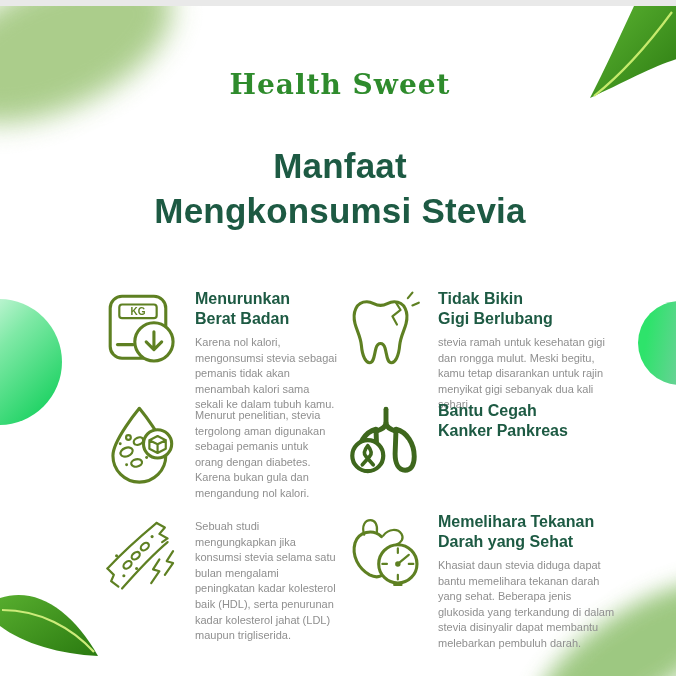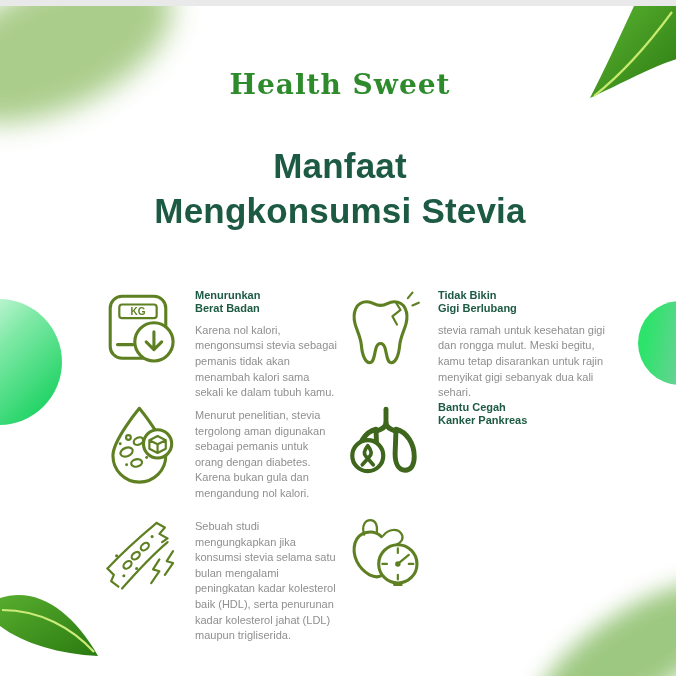--- a/index.html
+++ b/index.html
@@ -33,21 +33,21 @@
   
   .grid{
     position:absolute;left:102px;top:281px;width:560px;
     display:grid;grid-template-columns:243px 317px;grid-template-rows:112px 111px auto;
   }
   .benefit{display:flex;align-items:flex-start;}
   .icon-box{width:82px;height:86px;flex:0 0 82px;margin-right:11px;}
   .icon-box svg{width:100%;height:100%;}
   .btext{padding-top:2px;}
   .benefit-title{
-    margin:0;font-size:11px;line-height:1.22;font-weight:bold;
+    margin:0;font-size:16px;line-height:1.22;font-weight:bold;
     color:var(--heading-green,#1d5a43);white-space:pre-line;
   }
   .benefit-desc{
     margin:7px 0 0 0;font-size:11px;line-height:1.42;
     color:var(--body-gray,#8f8f8f);
   }
   .col-l .benefit-desc{max-width:142px;}
   .col-r .benefit-desc{max-width:178px;}
   
   .s{stroke:var(--icon-olive,#5e8022);fill:none;stroke-width:3.4;stroke-linecap:round;stroke-linejoin:round;}
@@ -197,16 +197,21 @@
           <path class="s" d="M40 27 C30 18 15 22 11 34 C7 48 15 62 27 69 C33 72 39 72 43 67"></path>
           <path class="s thin" d="M21 25 c-3 -10 1 -16 7 -16 c5 0 8 5 7 13"></path>
           <path class="s thin" d="M42 26 c6 -8 16 -8 20 -2 c3 5 0 10 -6 12"></path>
           <circle class="wf" cx="58" cy="57" r="21"></circle>
           <path class="s thin" d="M58 40 v5 M41 57 h5 M70 57 h5 M58 69 v5"></path>
           <line class="s thin" x1="58" y1="57" x2="70" y2="47"></line>
           <circle class="f" cx="58" cy="57" r="3"></circle>
           <path class="s thin" d="M54 80 h8"></path>
         </svg>
       </div>
+      <div class="btext">
+        <h2 class="benefit-title">Memelihara Tekanan
+Darah yang Sehat</h2>
+        <p class="benefit-desc">Khasiat daun stevia diduga dapat bantu memelihara tekanan darah yang sehat. Beberapa jenis glukosida yang terkandung di dalam stevia disinyalir dapat membantu melebarkan pembuluh darah.</p>
+      </div>
     </section>
 
   </main>
 </div>
 
 </body></html>

